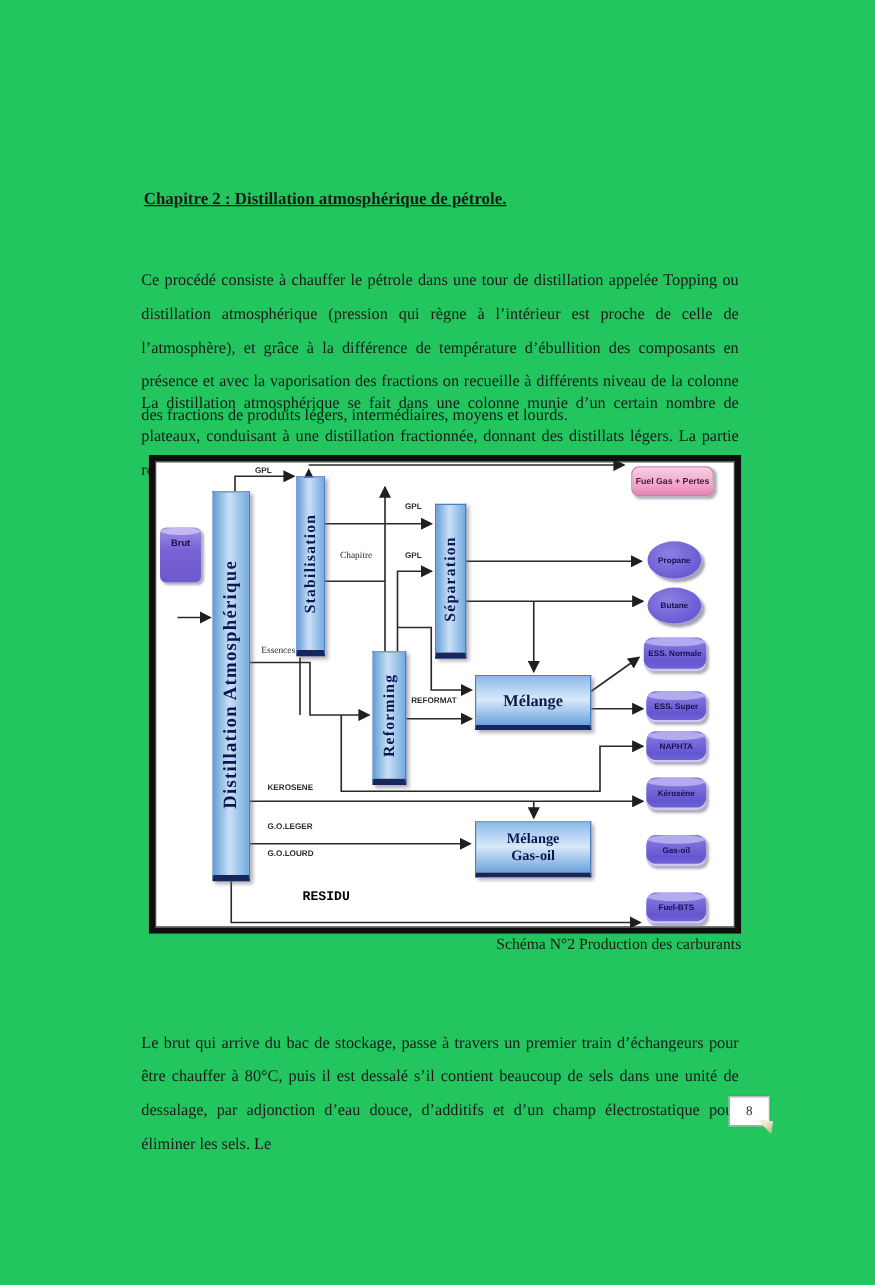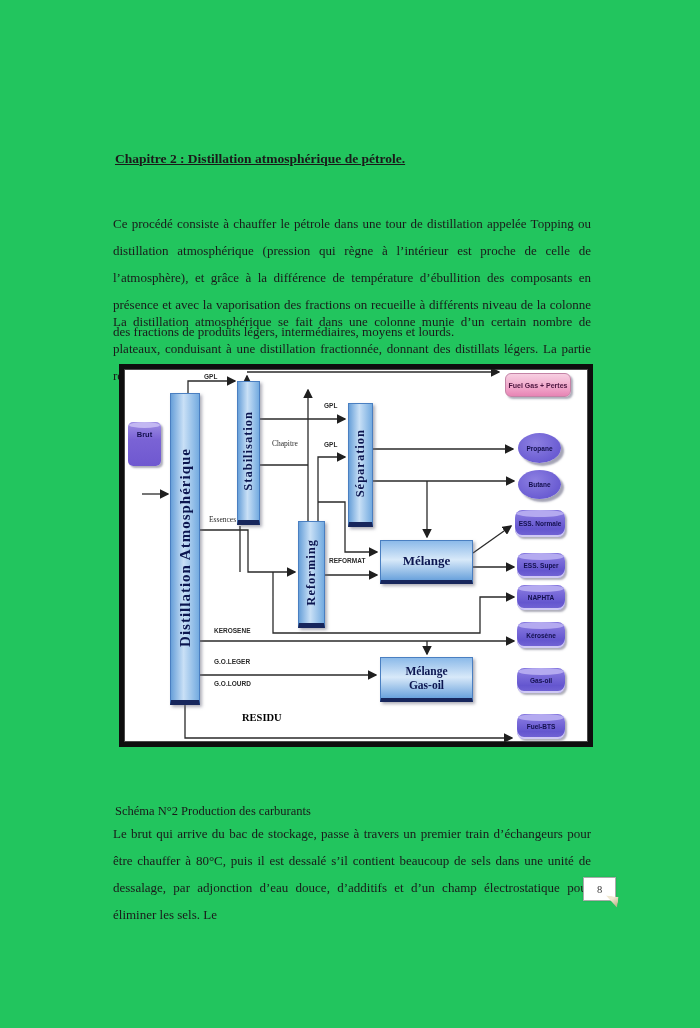--- a/index.html
+++ b/index.html
@@ -15,21 +15,21 @@
     font-size:13.5px; font-weight:bold; text-decoration:underline;
   }
   .h2 { left:115px; top:180px; width:478px; font-size:13.5px; font-weight:bold; }
   .para {
     left:113px; width:478px; font-size:13px; line-height:27px;
     text-align:justify;
   }
   .p1 { top:210px; }
   .p2 { top:308px; text-align-last:justify; }
   .p3 { top:820px; }
-  .caption { left:115px; top:804px; width:478px; text-align:left; font-size:12.5px; }
+  .caption { left:115px; top:748px; width:478px; text-align:right; font-size:12.5px; }
 
   
   .diagram {
     left:119px; top:364px; width:474px; height:383px;
     border:5px solid #0e0e0e; background:#fff;
     box-shadow:inset 0 0 0 1px #4a4a4a;
   }
   .diagram svg { position:absolute; left:0; top:0; }
 
   .node { position:absolute; display:flex; align-items:center; justify-content:center; }
@@ -87,21 +87,21 @@
     box-shadow:2px 2px 2px rgba(120,120,140,.6);
     font-family:"Liberation Sans", sans-serif; font-weight:bold;
     color:#4c163f; font-size:7px;
   }
 
   .lbl {
     position:absolute; font-family:"Liberation Sans", sans-serif;
     font-size:6.5px; color:#2b2b2b; font-weight:bold; white-space:nowrap;
   }
   .lbl.plain { font-weight:normal; font-family:"Liberation Serif", serif; font-size:7.5px; }
-  .lbl.big { font-family:Liberation Serif, serif; font-size:10.5px; font-weight:bold; color:#000; }
+  .lbl.big { font-family:Liberation Mono, monospace; font-size:10.5px; font-weight:bold; color:#000; }
 
   
   .pagebox {
     left:583px; top:877px; width:33px; height:24px; background:#fff;
     border:1px solid #ababab; display:flex; align-items:center; justify-content:center;
     font-size:10.5px; color:#333; box-shadow:0 0 2px rgba(0,0,0,.12);
   }
   .pagefold {
     position:absolute; right:-3px; bottom:-7px; width:13px; height:11px;
     background:linear-gradient(135deg,#efe8d2 40%,#b9a97e 100%);

